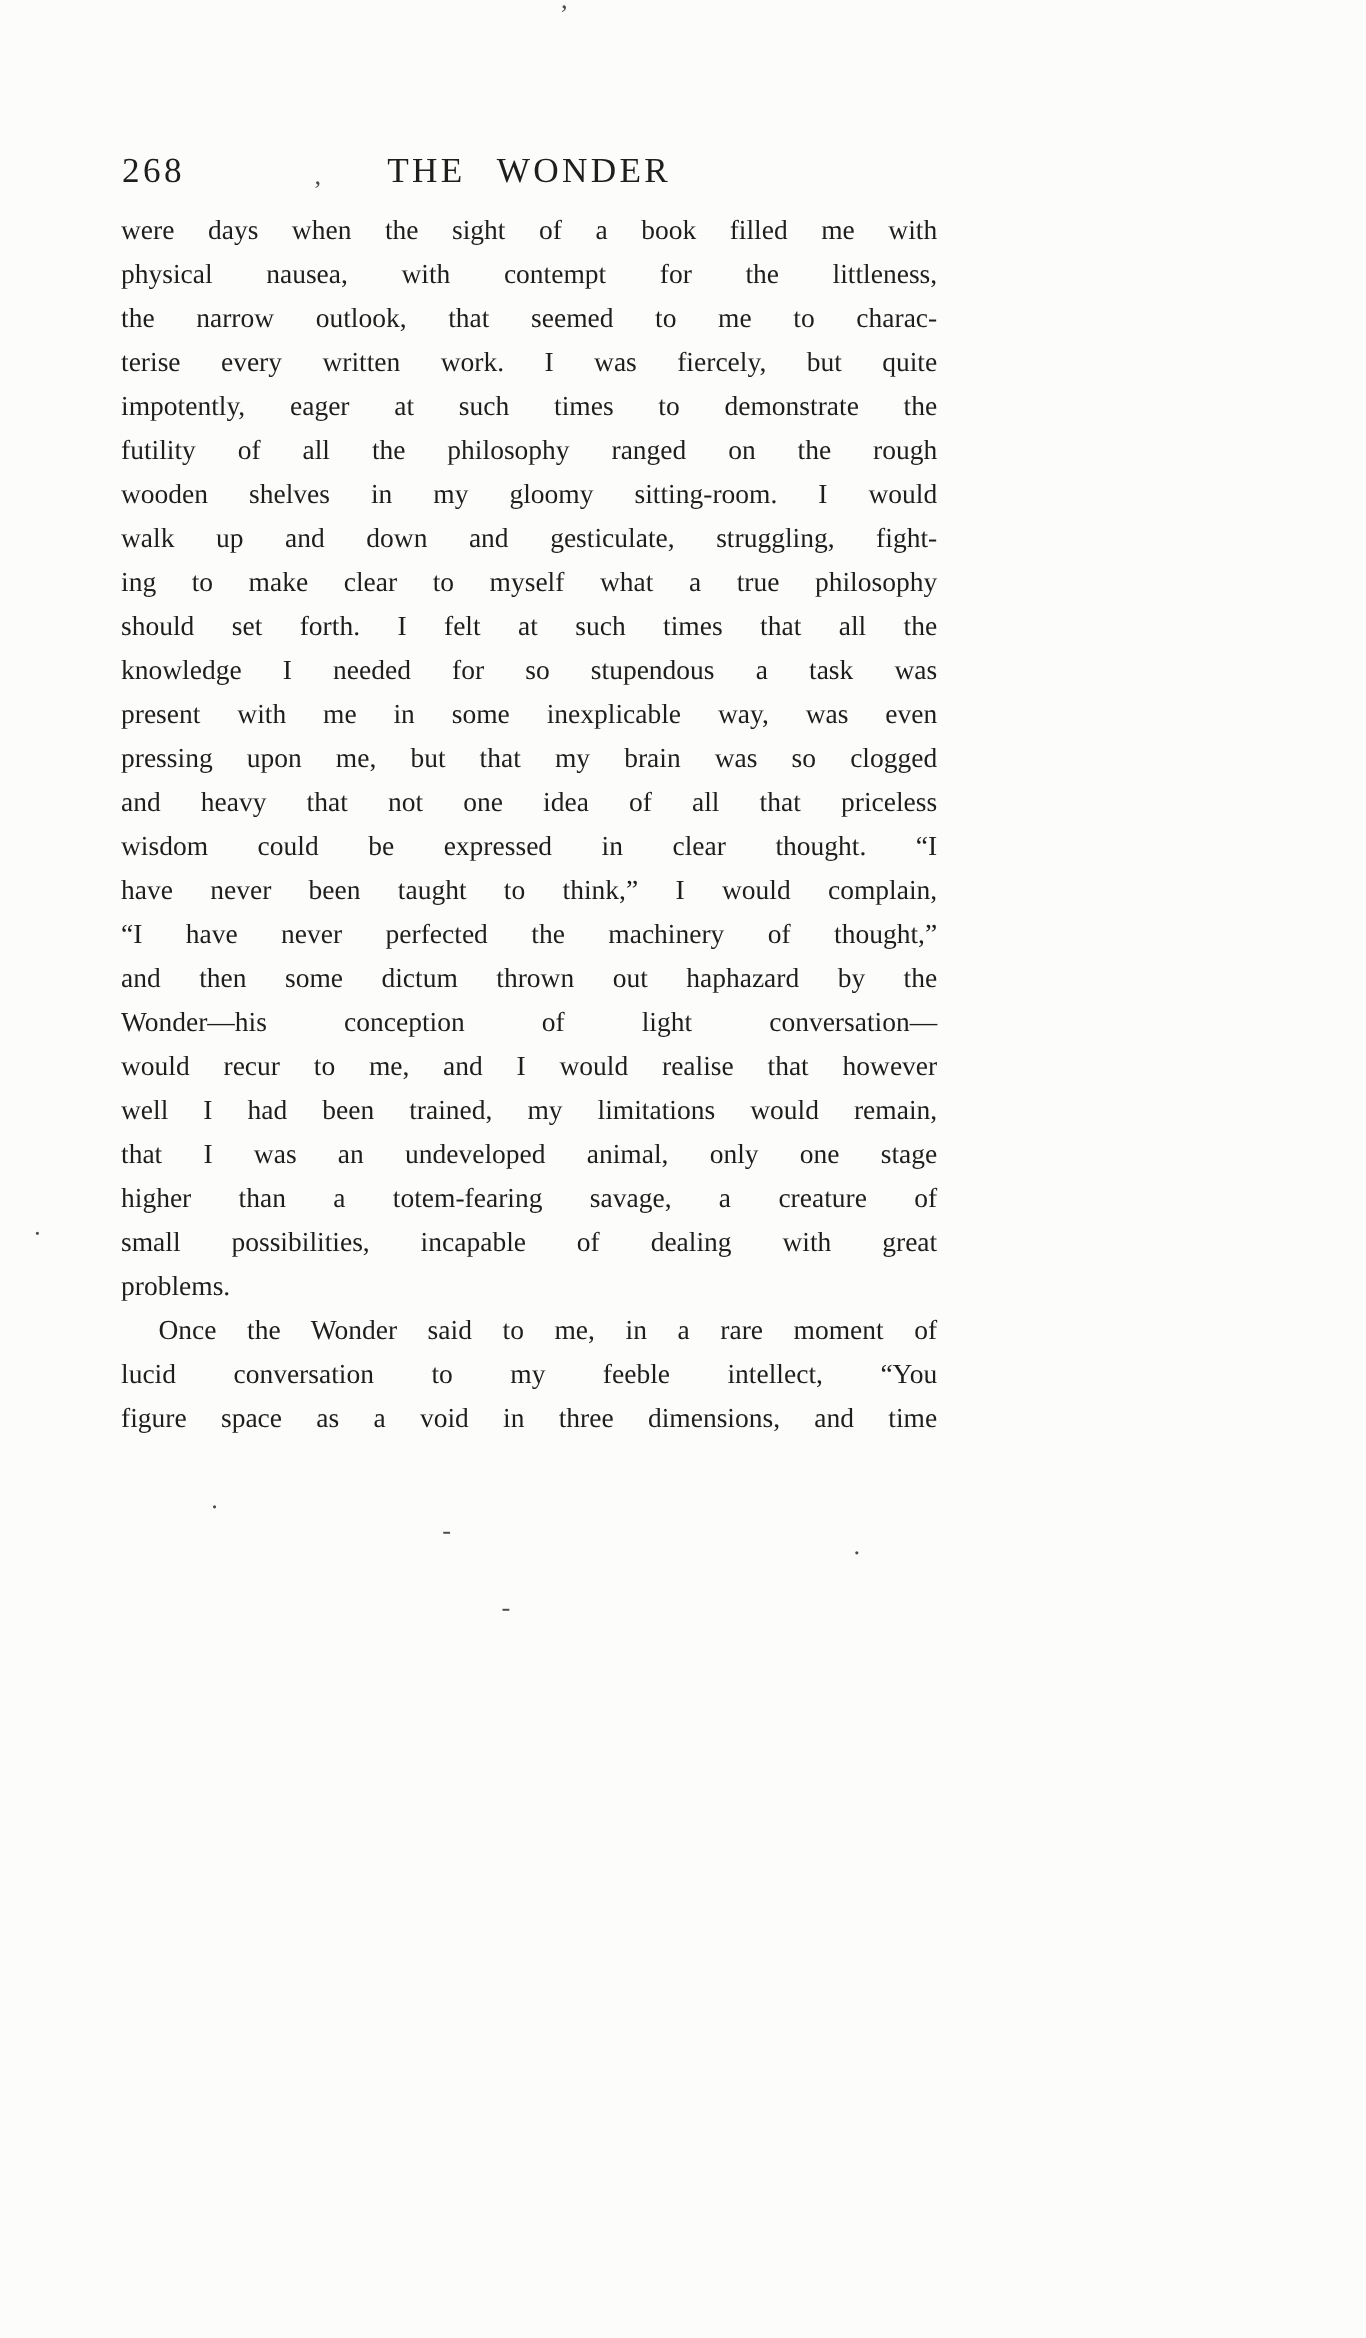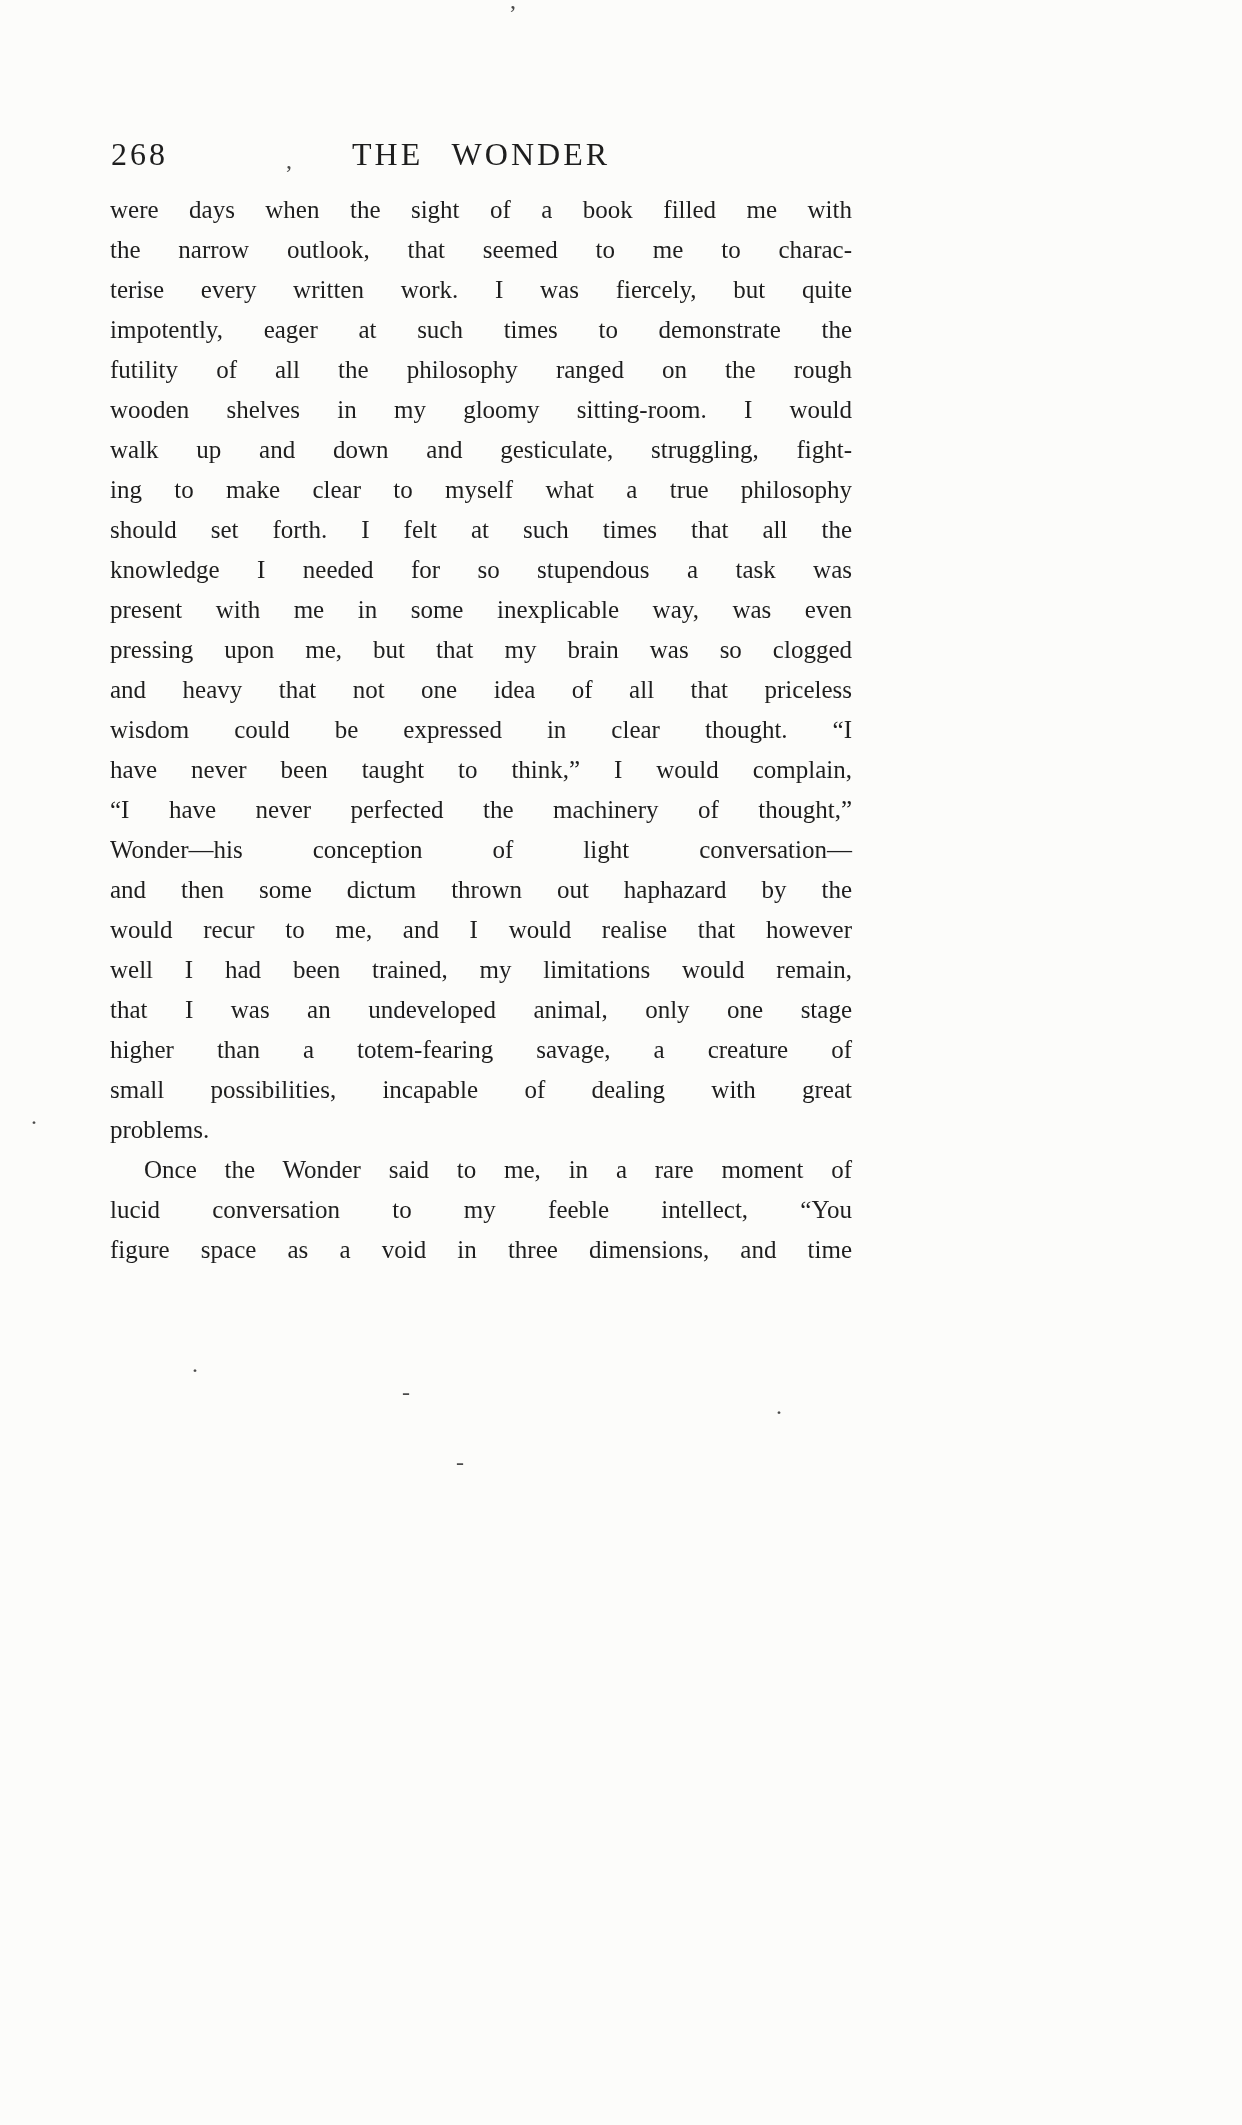--- a/index.html
+++ b/index.html
@@ -75,37 +75,38 @@
 
 <div class="page">
   <div class="header">
     <span class="page-number">268</span>
     <div class="header-title">THE WONDER</div>
   </div>
 
   <div class="body-text">
       <div class="paragraph">
         <div class="line">were days when the sight of a book filled me with</div>
+        <div class="line">physical nausea, with contempt for the littleness,</div>
         <div class="line">the narrow outlook, that seemed to me to charac-</div>
         <div class="line">terise every written work.  I was fiercely, but quite</div>
         <div class="line">impotently, eager at such times to demonstrate the</div>
         <div class="line">futility of all the philosophy ranged on the rough</div>
         <div class="line">wooden shelves in my gloomy sitting-room.  I would</div>
         <div class="line">walk up and down and gesticulate, struggling, fight-</div>
         <div class="line">ing to make clear to myself what a true philosophy</div>
         <div class="line">should set forth.  I felt at such times that all the</div>
         <div class="line">knowledge I needed for so stupendous a task was</div>
         <div class="line">present with me in some inexplicable way, was even</div>
         <div class="line">pressing upon me, but that my brain was so clogged</div>
         <div class="line">and heavy that not one idea of all that priceless</div>
         <div class="line">wisdom could be expressed in clear thought.  “I</div>
         <div class="line">have never been taught to think,” I would complain,</div>
         <div class="line">“I have never perfected the machinery of thought,”</div>
+        <div class="line">and then some dictum thrown out haphazard by the</div>
         <div class="line">Wonder—his conception of light conversation—</div>
-        <div class="line">and then some dictum thrown out haphazard by the</div>
         <div class="line">would recur to me, and I would realise that however</div>
         <div class="line">well I had been trained, my limitations would remain,</div>
         <div class="line">that I was an undeveloped animal, only one stage</div>
         <div class="line">higher than a totem-fearing savage, a creature of</div>
         <div class="line">small possibilities, incapable of dealing with great</div>
         <div class="line last">problems.</div>
       </div>
       <div class="paragraph">
         <div class="line indent">Once the Wonder said to me, in a rare moment of</div>
         <div class="line">lucid conversation to my feeble intellect, “You</div>

